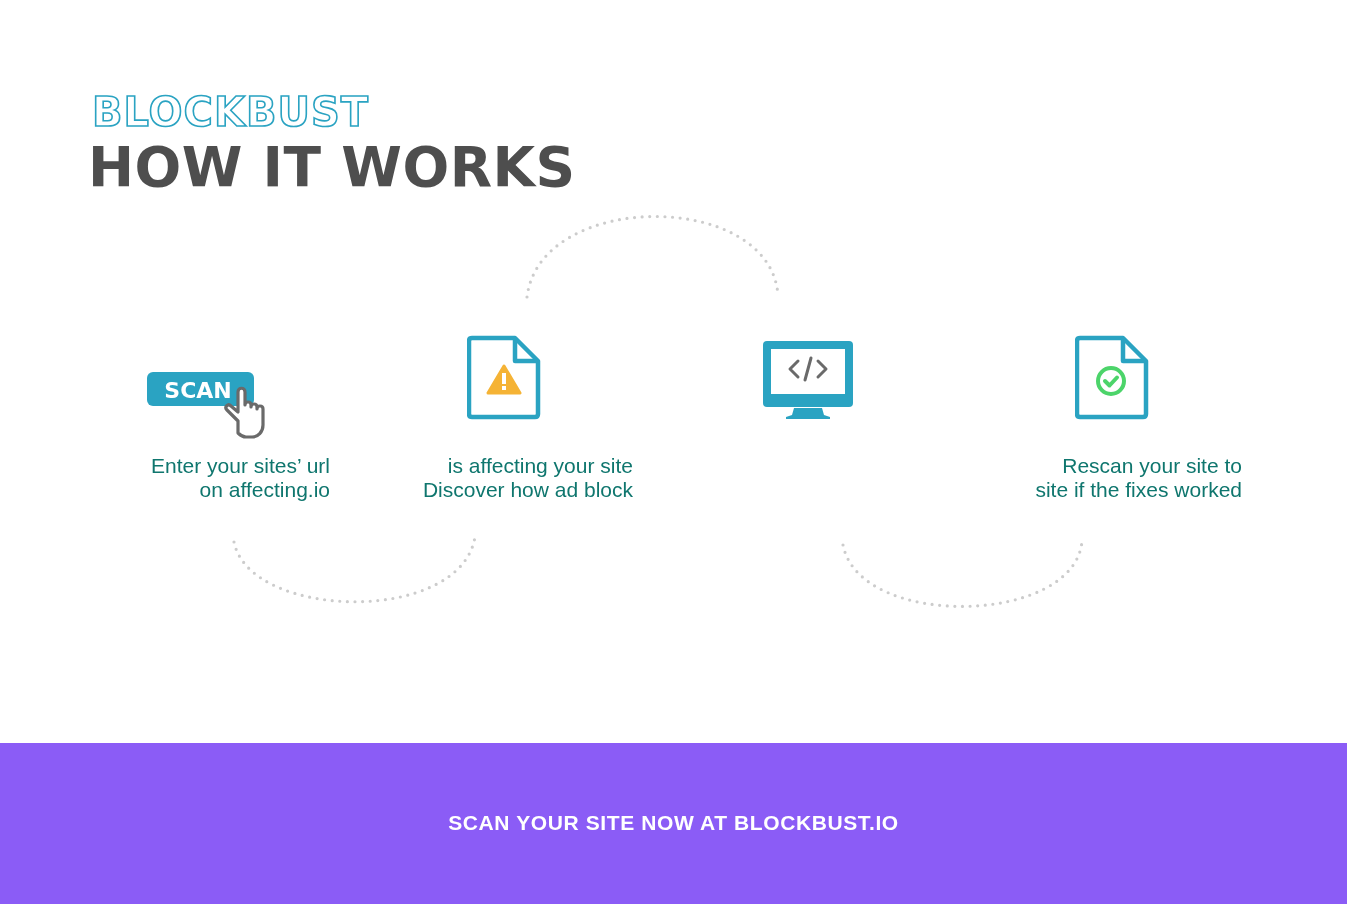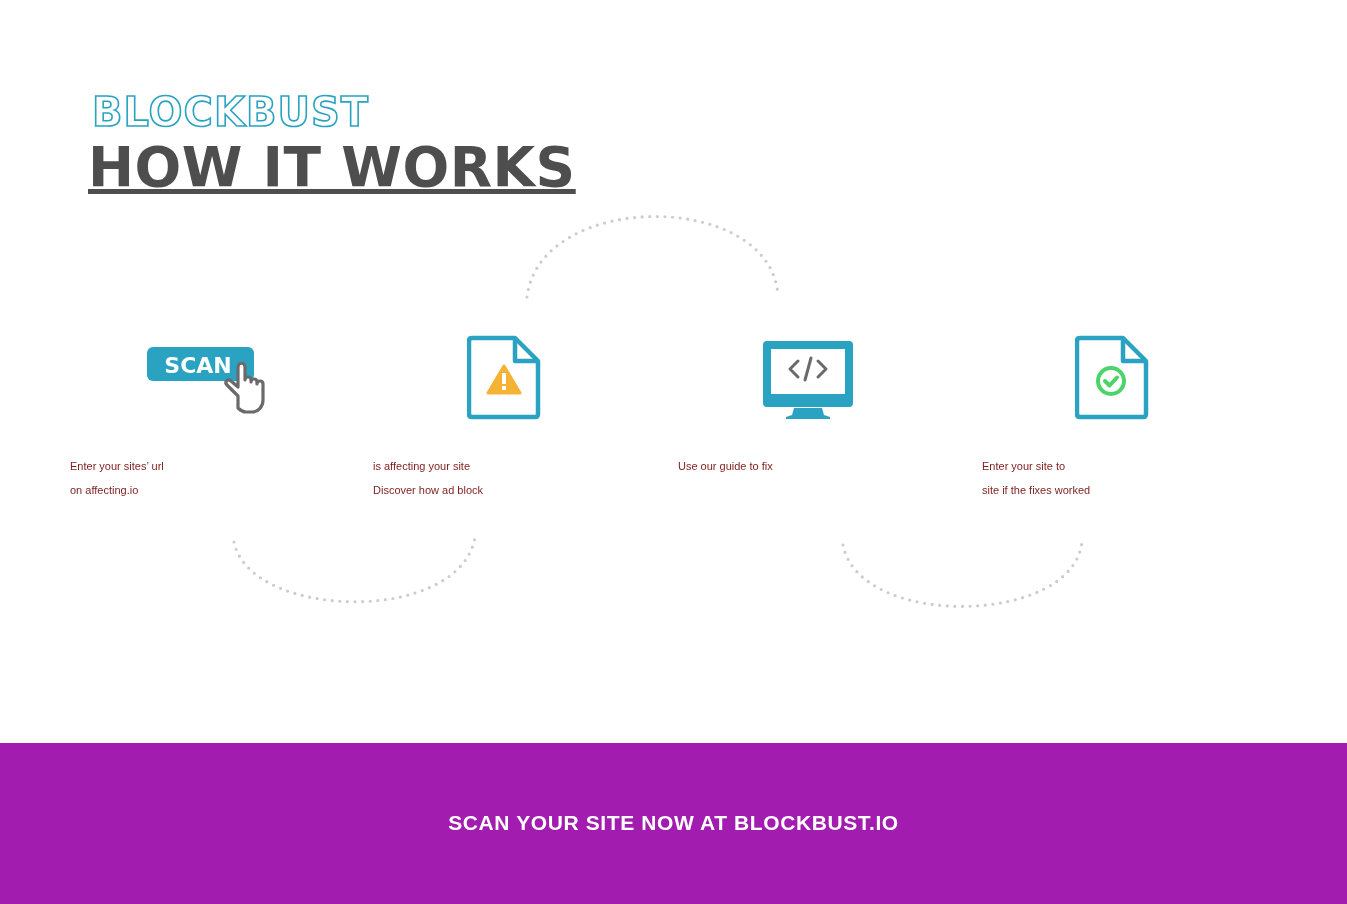--- a/index.html
+++ b/index.html
@@ -13,32 +13,32 @@
     font-family: "DejaVu Sans", sans-serif;
     font-size: 40px; font-weight: bold; letter-spacing: 1px;
     color: #ffffff;
     -webkit-text-stroke: 1.6px #2aa3c2;
     line-height: 40px;
   }
   .title {
     position: absolute; left: 88px; top: 134px;
     font-family: "DejaVu Sans", sans-serif;
     font-size: 55px; font-weight: bold; color: #4e4e4e;
-    letter-spacing: 0.5px; line-height: 66px; text-decoration: underline;
+    letter-spacing: 0.5px; line-height: 66px;
   }
   .arcs { position: absolute; left: 0; top: 0; width: 1347px; height: 740px; pointer-events: none; }
   .step-icon { position: absolute; }
   .caption {
-    position: absolute; width: 260px; text-align: left;
-    font-size: 11px; line-height: 24px; color: #7f1d1d;
+    position: absolute; width: 260px; text-align: right;
+    font-size: 21px; line-height: 24px; color: #0f766e;
   }
   .caption span { display: block; }
   .footer {
     position: absolute; left: 0; top: 743px; width: 1347px; height: 161px;
-    background: #a21caf;
+    background: #8b5cf6;
   }
   .footer-cta {
     position: absolute; left: 0; top: 68px; width: 1347px; text-align: center;
     color: #ffffff; font-size: 21px; font-weight: bold; letter-spacing: 0.6px;
     text-decoration: none;
   }
 </style>
 </head>
 <body>
 
@@ -46,21 +46,21 @@
 <div class="title">HOW IT WORKS</div>
 
 <svg class="arcs" viewBox="0 0 1347 740">
   <g fill="none" stroke="#cccccc" stroke-width="3.2" stroke-linecap="round" stroke-dasharray="0 7.6">
     <path d="M234 542 C 250 620, 460 625, 475 537"></path>
     <path d="M527 297 C 540 190, 770 190, 778 295"></path>
     <path d="M843 545 C 860 630, 1075 625, 1082 541"></path>
   </g>
 </svg>
 
-<div class="step-icon" style="left:146px; top:344px; width:125px; height:72px;">
+<div class="step-icon" style="left:146px; top:369px; width:125px; height:72px;">
   <svg width="125" height="72" viewBox="0 0 125 72">
     <rect x="1" y="3" width="107" height="34" rx="6" fill="#2aa3c2"></rect>
     <text x="52" y="29" text-anchor="middle" font-family="DejaVu Sans, sans-serif" font-weight="bold" font-size="22" fill="#ffffff">SCAN</text>
     <path d="M92 52 L81 41 C78 38 82 34 85 37 L92 43 L92 23 C92 18 99 18 99 23 L99 36 C99 32 105 32 105 36 L105 38 C105 34 111 34 111 38 L111 40 C111 36 117 36 117 40 L117 56 C117 63 112 68 106 68 L100 68 C97 68 94 66 92 64 Z" fill="#ffffff" stroke="#6a6a6a" stroke-width="3.2" stroke-linejoin="round"></path>
   </svg>
 </div>
 
 <div class="step-icon" style="left:467px; top:334px; width:75px; height:86px;">
   <svg width="75" height="86" viewBox="0 0 75 86">
     <path d="M5 4 L48 4 L71 27 L71 80 C71 82 70 83 68 83 L5 83 C3 83 2 82 2 80 L2 7 C2 5 3 4 5 4 Z" fill="none" stroke="#2aa3c2" stroke-width="4.5" stroke-linejoin="round"></path>
@@ -95,22 +95,21 @@
 
 <div class="caption" style="left:70px; top:454px;">
   <span>Enter your sites’ url</span>
   <span>on affecting.io</span>
 </div>
 <div class="caption" style="left:373px; top:454px;">
   <span>is affecting your site</span>
   <span>Discover how ad block</span>
 </div>
 <div class="caption" style="left:678px; top:454px;">
-  <span>Use our guide to fix</span>
 </div>
 <div class="caption" style="left:982px; top:454px;">
-  <span>Enter your site to</span>
+  <span>Rescan your site to</span>
   <span>site if the fixes worked</span>
 </div>
 
 <div class="footer">
   <a class="footer-cta">SCAN YOUR SITE NOW AT BLOCKBUST.IO</a>
 </div>
 
 </body></html>

